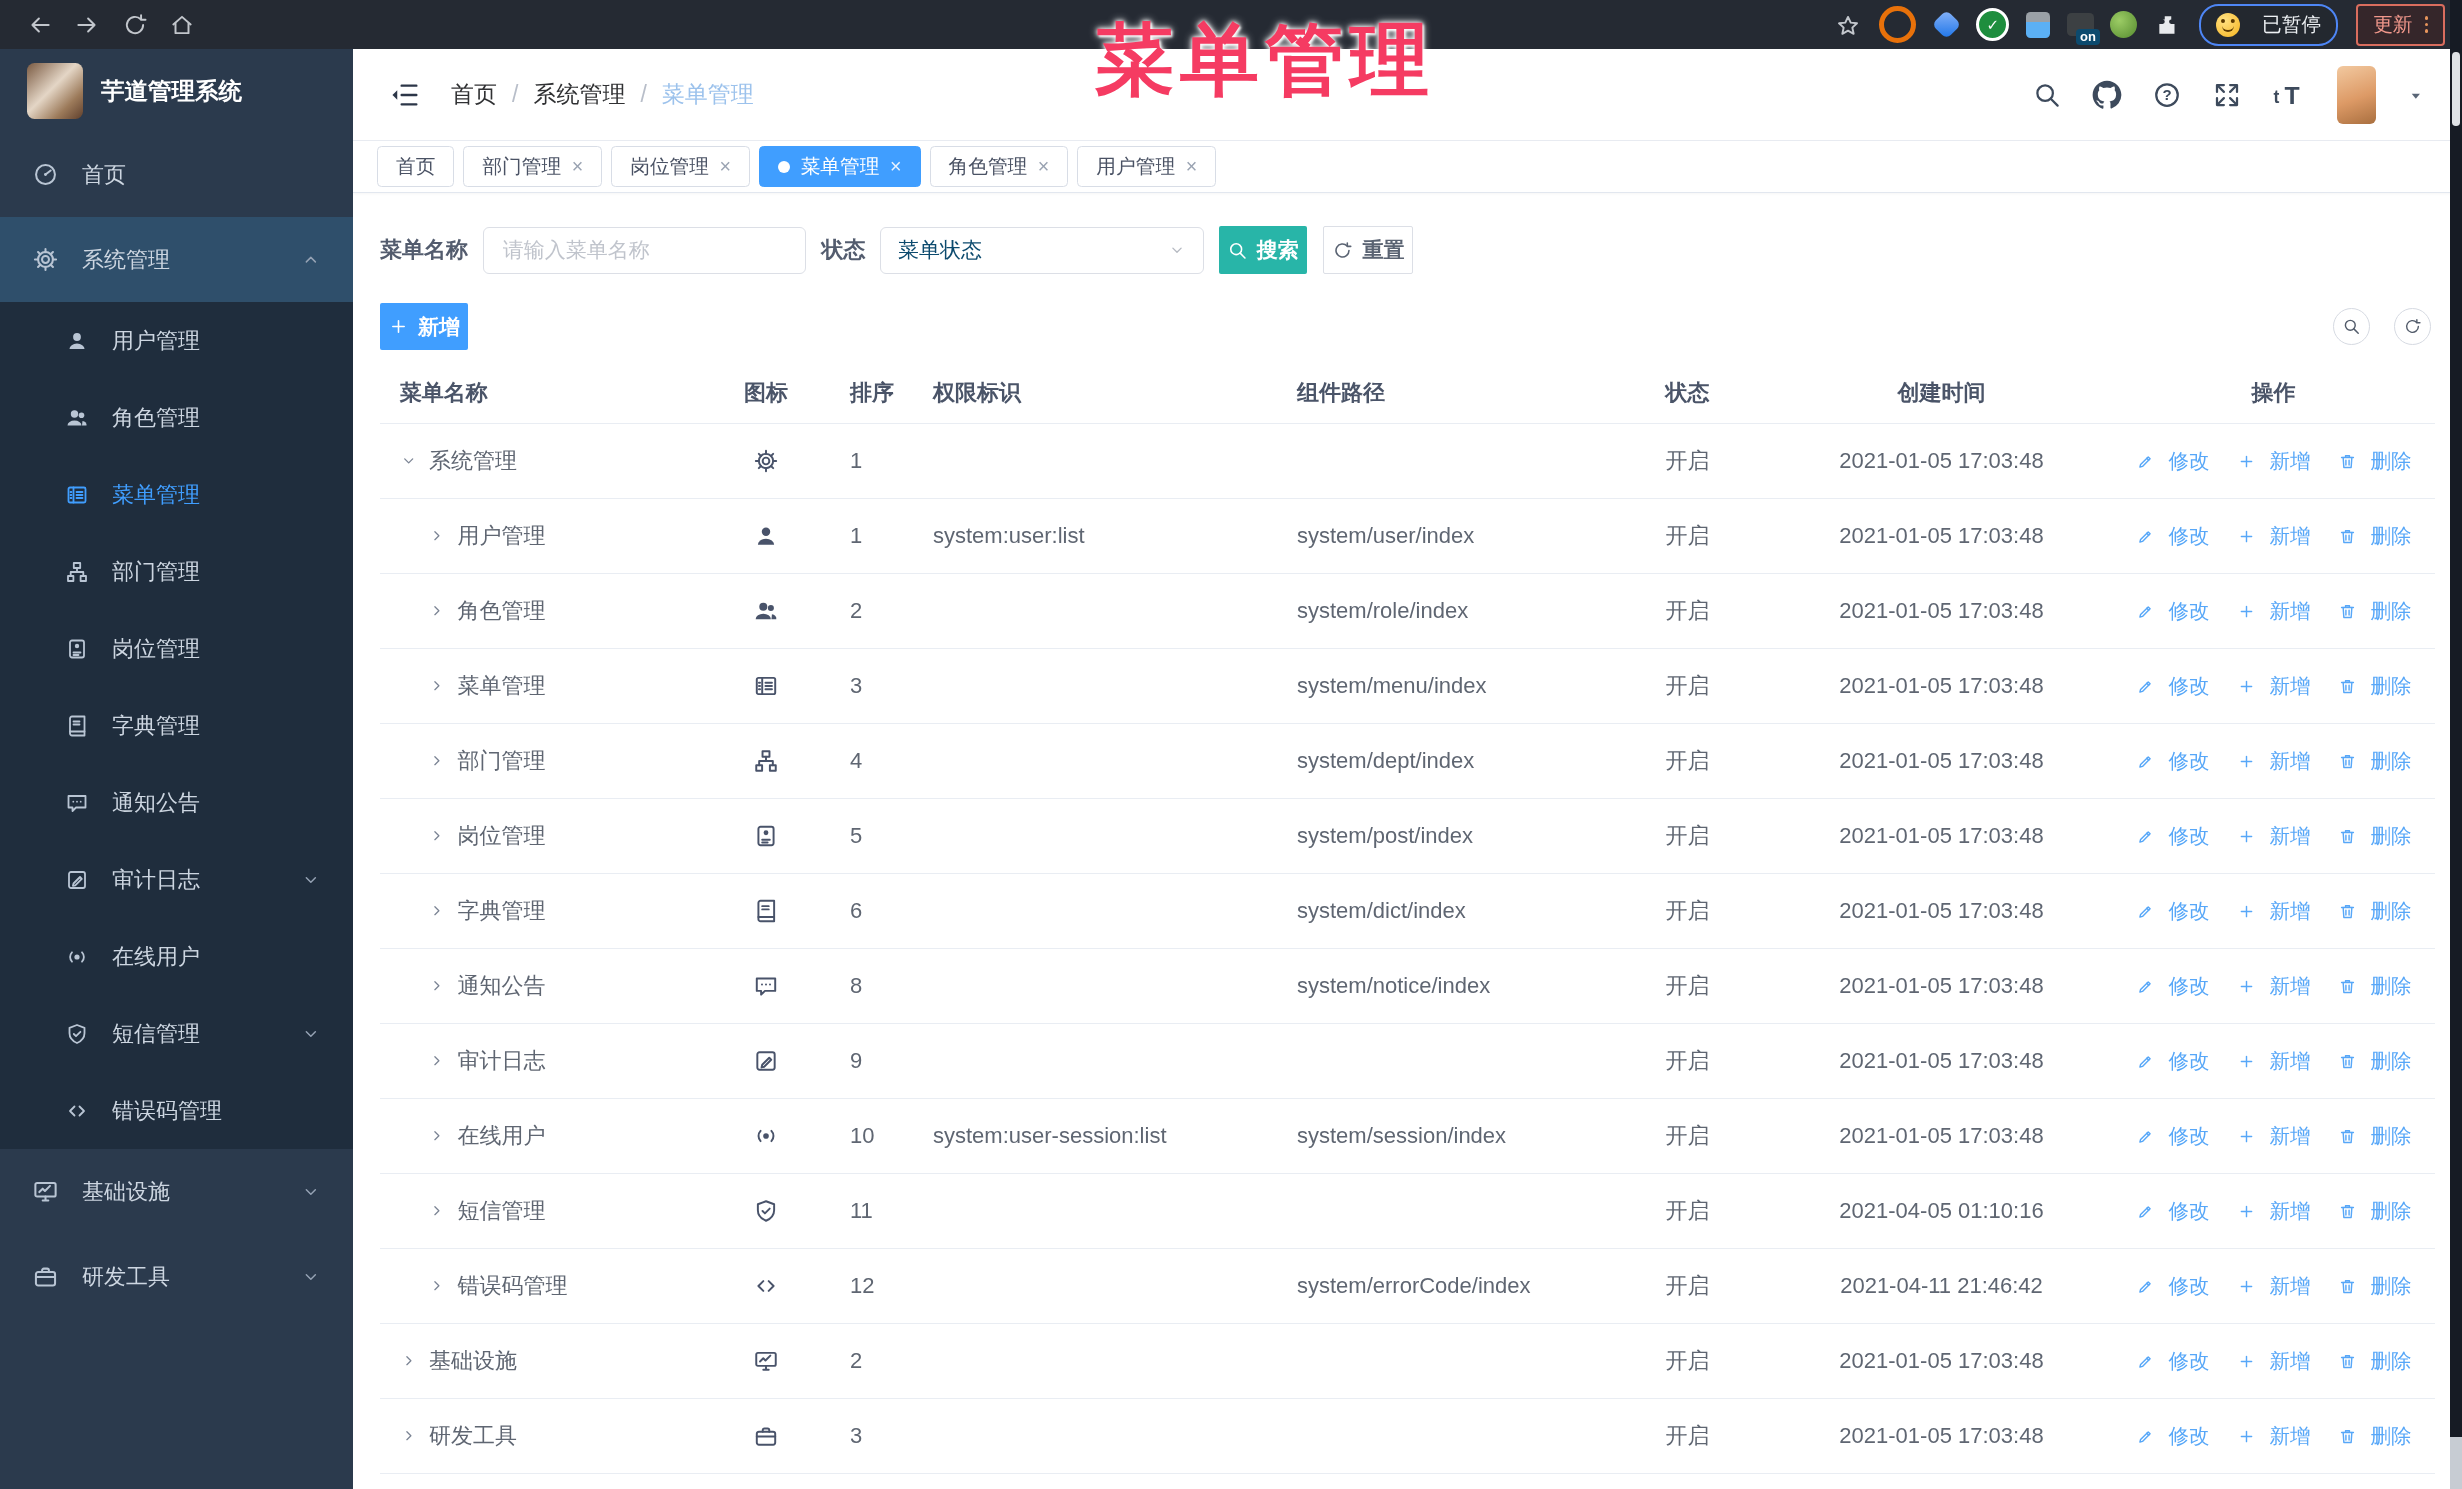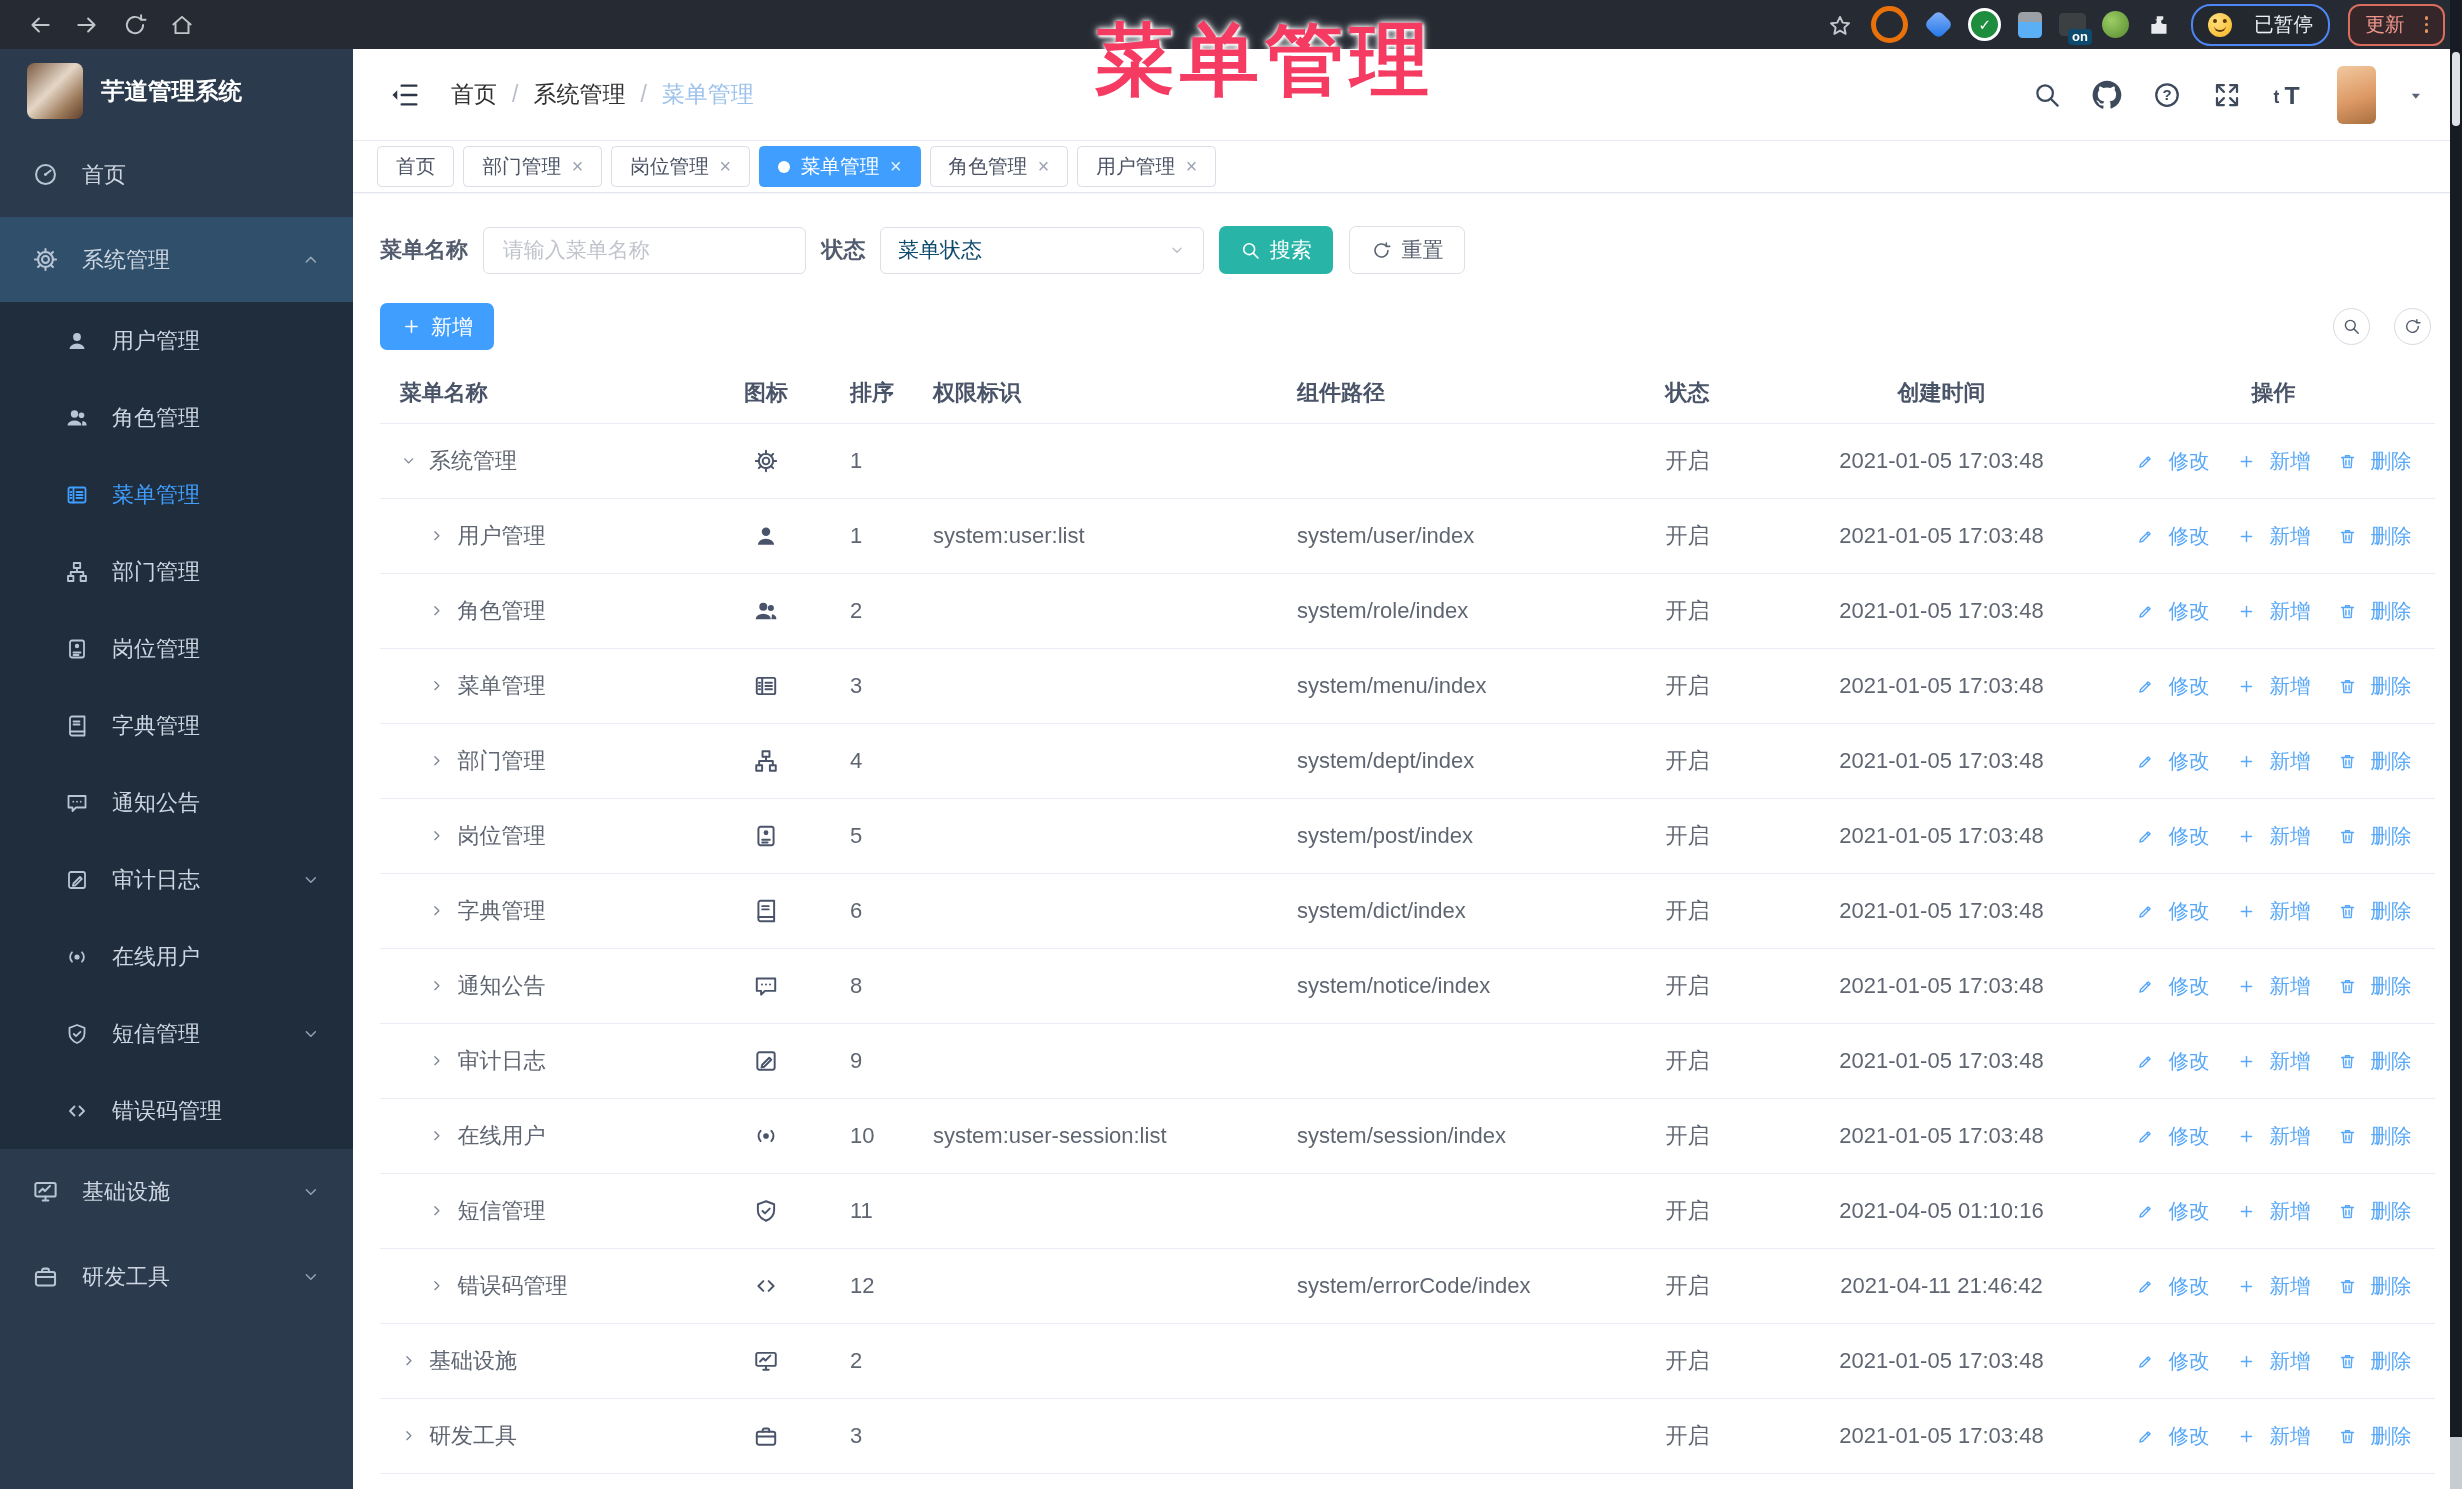--- a/index.html
+++ b/index.html
@@ -28,21 +28,21 @@
   .ext-dark-on{border-radius:4.5px;background:#3c4043;width:27px;height:23px}
   .ext-dark-on .on-badge{position:absolute;right:-6px;bottom:-9px;background:#0c4a6e;color:#fff;font-size:13px;font-weight:bold;
         border-radius:4px;padding:0.8px 3.8px;line-height:1.1}
   .ext-green-monkey{background:radial-gradient(circle at 35% 35%,#9ccc65,#558b2f)}
   .ext-puzzle-white{color:#e8eaed;display:flex;align-items:center;justify-content:center;font-size:26px}
   .pill{height:38px;border-radius:19.7px;display:flex;align-items:center;gap:22px;padding:0 15px;font-size:19.7px}
   .pill-paused{border:2.3px solid #4e86f5;background:#23282f;color:#eef1f4}
   .emoji-face{width:24px;height:24px;border-radius:50%;background:radial-gradient(circle at 35% 30%,#ffe082,#f6b51e);position:relative}
   .emoji-face:after{content:"";position:absolute;left:5.3px;top:6.8px;width:3.8px;height:3.8px;border-radius:50%;background:#5d3a00;box-shadow:9.8px 0 0 #5d3a00}
   .emoji-face:before{content:"";position:absolute;left:6px;bottom:4.5px;width:12px;height:6px;border-bottom:2.3px solid #5d3a00;border-radius:0 0 9px 9px}
-  .pill-update{border:2.3px solid #d96d5e;background:#35262a;color:#f0978b;border-radius:12px;gap:20px}
+  .pill-update{border:2.3px solid #d96d5e;background:#35262a;color:#f0978b;border-radius:4px;gap:12px}
   .dots3{display:flex;flex-direction:column;gap:3px}
   .dots3 i{width:3.8px;height:3.8px;border-radius:50%;background:#e8955c}
 
   
   .annotation{position:absolute;left:1095px;top:7.6px;z-index:60;font-size:79px;font-weight:bold;letter-spacing:6px;color:#f53b62;
       text-shadow:0 0 4.5px #fff,0 0 9px #fff,1.5px 1.5px 2.3px rgba(255,255,255,.85);white-space:nowrap}
 
   
   .app{display:flex;height:1440px}
   .sidebar{width:353px;flex:none;background:#2b3a4d;color:#cdd6e1;overflow:hidden}
@@ -86,22 +86,22 @@
   
   .content{flex:1;padding:33px 27px 0 27px;min-width:0}
   .filters{display:flex;align-items:center;font-size:22px;color:#535c6e;font-weight:bold}
   .f-label{margin-right:15px}
   .inputbox{width:288px;height:45px;border:1.5px solid #dcdfe6;border-radius:6px;display:flex;align-items:center;
        padding:0 16.7px;margin-right:15px;background:#fff}
   .inputbox input{border:none;outline:none;width:100%;font-size:21px;color:#606266;font-family:inherit}
   .inputbox input::placeholder{color:#c0c4cc;font-weight:normal}
   .selectbox{justify-content:space-between;color:#0c4a6e;font-weight:normal;font-size:21px}
   .sel-chev{color:#b6bac2;font-size:18px}
-  .btn{height:48px;border-radius:7px;display:inline-flex;align-items:center;gap:9px;font-size:21px;padding:0 21px;
-       cursor:pointer;border:none;font-family:inherit;font-weight:normal}
+  .btn{height:48px;border-radius:2px;display:inline-flex;align-items:center;gap:9px;font-size:21px;padding:0 8px;
+       cursor:pointer;border:none;font-family:inherit;font-weight:bold}
   .btn-search{background:#28b5a8;color:#fff;margin-right:16.7px}
   .btn-reset{background:#fff;border:1.5px solid #dcdfe6;color:#5a6372}
   .toolbar{margin-top:29px;display:flex;align-items:center}
   .btn-add{background:#409eff;color:#fff;height:47px}
   .tool-circles{margin-left:auto;display:flex;gap:24px;margin-right:4.5px}
   .circle-btn{width:35px;height:35px;border:1.5px solid #d6dae2;border-radius:50%;display:flex;align-items:center;
        justify-content:center;color:#525b6a;font-size:19px;background:#fff;cursor:pointer}
 
   
   .table{margin-top:12px}

